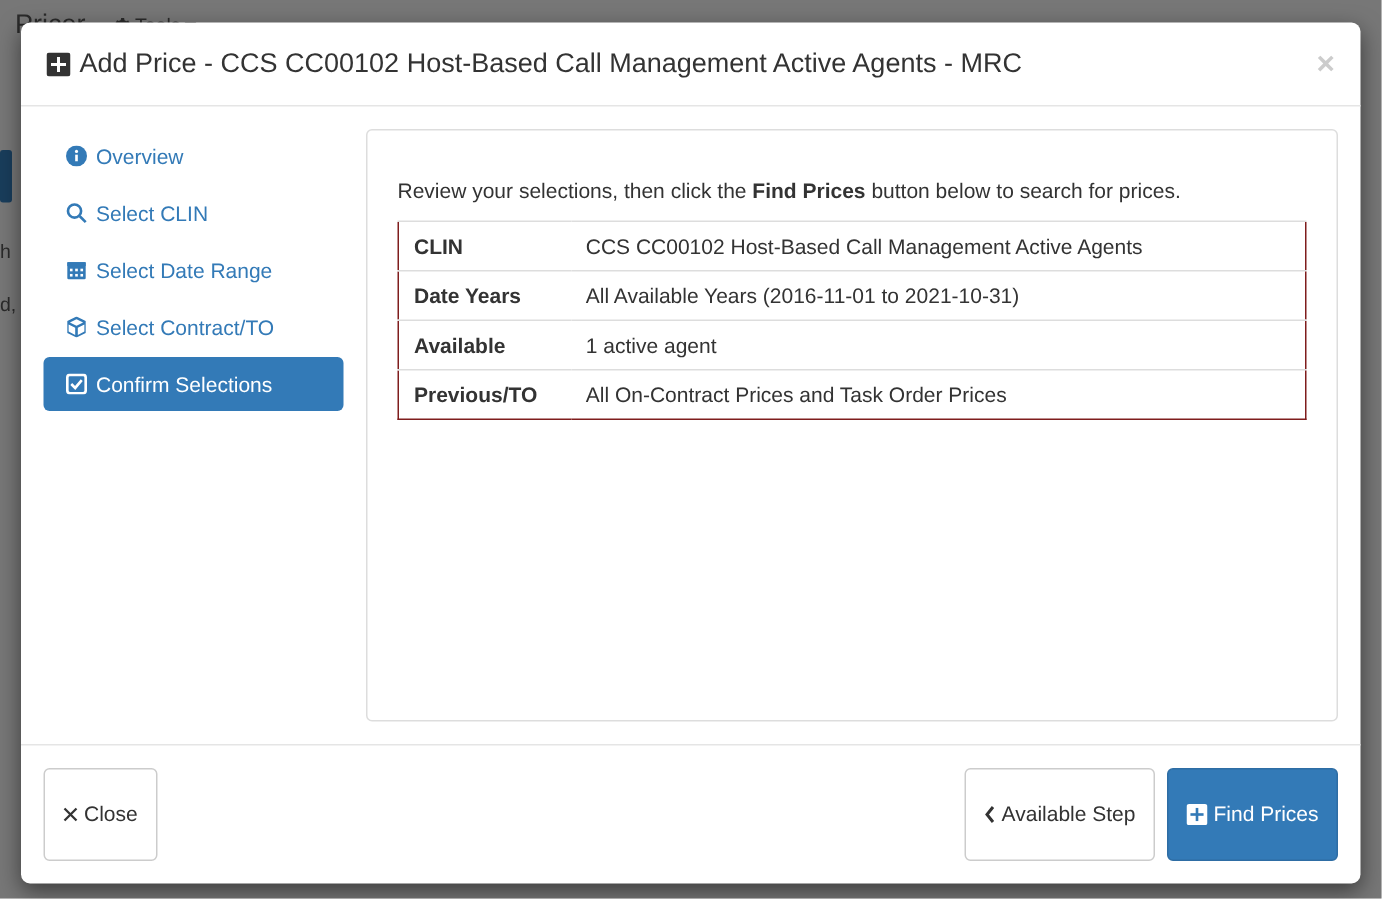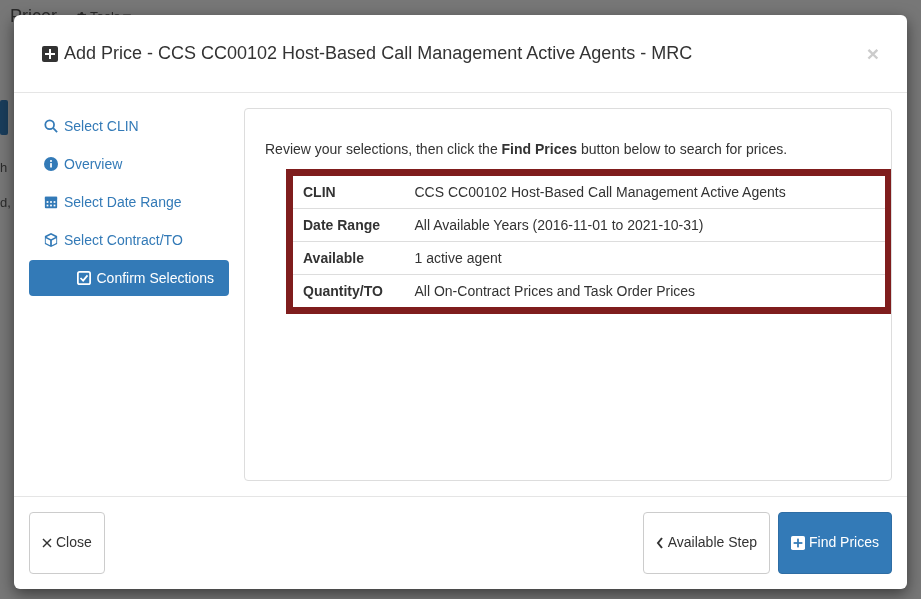--- a/index.html
+++ b/index.html
@@ -63,21 +63,21 @@
       left: 14px;
       right: 14px;
       bottom: 10px;
       background: #fff;
       border-radius: 6px;
       box-shadow: 0 5px 15px rgba(0,0,0,0.5);
       display: flex;
       flex-direction: column;
     }
     .modal-header {
-      padding: 28px;
+      padding: 17px;
       border-bottom: 1px solid #e5e5e5;
       display: flex;
       align-items: center;
       justify-content: space-between;
     }
     .modal-title {
       font-size: 18px;
       font-weight: 500;
       color: #333;
       display: flex;
@@ -114,37 +114,35 @@
       gap: 6px;
       padding: 10px 15px;
       border-radius: 4px;
       color: #337ab7;
       text-decoration: none;
       cursor: pointer;
     }
     .nav-pills li.active a {
       background: #337ab7;
       color: #fff;
-      justify-content: flex-end;
     }
     .content-panel {
       flex: 1;
       border: 1px solid #ddd;
       border-radius: 4px;
       padding: 32px 20px;
       overflow: auto;
     }
     .intro-text {
       margin-bottom: 12px;
     }
     table.summary {
       width: 100%;
       border-collapse: collapse;
-      border: 7px solid #7f1d1d;
-      margin-left: 21px;
+      border: 1px solid #7f1d1d;
     }
     table.summary td, table.summary th {
       border-top: 1px solid #ddd;
       padding: 8px 10px;
       text-align: left;
       vertical-align: middle;
     }
     table.summary th {
       font-weight: bold;
       width: 115px;
@@ -225,38 +223,38 @@
       <span>Add Price - CCS CC00102 Host-Based Call Management Active Agents - MRC</span>
     </div>
     <button class="close-x">×</button>
   </div>
 
   <div class="modal-body">
     <ul class="nav-pills">
       <li>
           <a>
         <span class="icon">
-          <svg width="14" height="14" viewBox="0 0 16 16" fill="none" stroke="currentColor" stroke-width="2">
-                <circle cx="6.5" cy="6.5" r="5"></circle>
-                <line x1="10.5" y1="10.5" x2="15" y2="15"></line>
-              </svg>
-        </span>
-        <span>Select CLIN</span>
-      </a>
-        </li>
-      <li>
-          <a>
-        <span class="icon">
           <svg width="14" height="14" viewBox="0 0 16 16" fill="currentColor">
                 <circle cx="8" cy="8" r="8"></circle>
                 <rect x="7" y="7" width="2" height="5" fill="#fff"></rect>
                 <circle cx="8" cy="4.5" r="1.2" fill="#fff"></circle>
               </svg>
         </span>
         <span>Overview</span>
+      </a>
+        </li>
+      <li>
+          <a>
+        <span class="icon">
+          <svg width="14" height="14" viewBox="0 0 16 16" fill="none" stroke="currentColor" stroke-width="2">
+                <circle cx="6.5" cy="6.5" r="5"></circle>
+                <line x1="10.5" y1="10.5" x2="15" y2="15"></line>
+              </svg>
+        </span>
+        <span>Select CLIN</span>
       </a>
         </li>
       <li>
           <a>
         <span class="icon">
           <svg width="14" height="14" viewBox="0 0 16 16" fill="currentColor">
                 <rect x="1" y="2" width="14" height="13" rx="1"></rect>
                 <rect x="1" y="2" width="14" height="3" fill="currentColor"></rect>
                 <rect x="3" y="7" width="2" height="2" fill="#fff"></rect>
                 <rect x="7" y="7" width="2" height="2" fill="#fff"></rect>
@@ -296,29 +294,29 @@
       <p class="intro-text">
         <span>Review your selections, then click the </span><b>Find Prices</b><span> button below to search for prices.</span>
       </p>
       <table class="summary">
         <tbody>
             <tr>
           <th>CLIN</th>
           <td>CCS CC00102 Host-Based Call Management Active Agents</td>
         </tr>
         <tr>
-          <th>Date Range</th>
+          <th>Date Years</th>
           <td>All Available Years (2016-11-01 to 2021-10-31)</td>
         </tr>
         <tr>
           <th>Available</th>
           <td>1 active agent</td>
         </tr>
         <tr>
-          <th>Quantity/TO</th>
+          <th>Previous/TO</th>
           <td>All On-Contract Prices and Task Order Prices</td>
         </tr>
       </tbody>
         </table>
     </div>
   </div>
 
   <div class="modal-footer">
     <button class="btn btn-default">
       <span class="icon">

